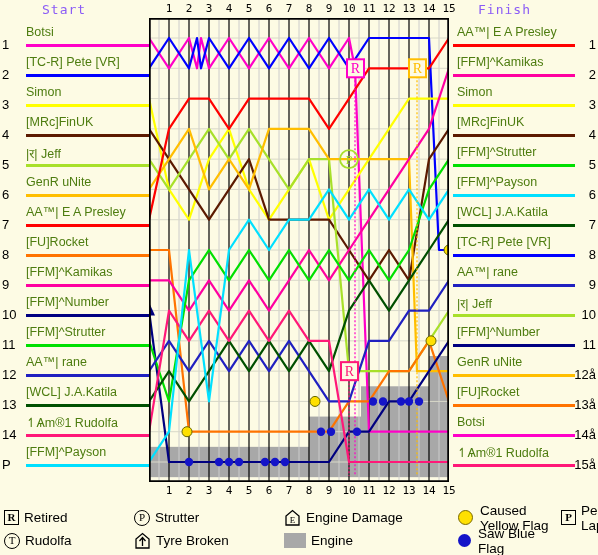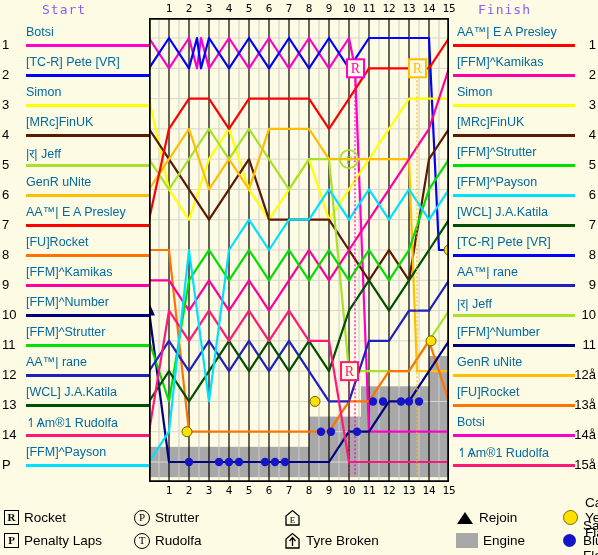--- a/index.html
+++ b/index.html
@@ -26,21 +26,21 @@
 
   .row{position:absolute;left:0;width:149px;height:30px;}
   .pos{
     position:absolute;font-size:13px;color:#000;
     font-family:"Liberation Sans",sans-serif;
     top:12px;
   }
   #left-col .pos{left:2px;text-align:left;width:20px;}
   #right-col .pos{right:2px;text-align:right;width:34px;}
   .nm{
-    position:absolute;font-size:12.5px;color:#0369a1;
+    position:absolute;font-size:12.5px;color:#4d7c0f;
     white-space:nowrap;top:0px;
   }
   #left-col .nm{left:26px;}
   #right-col .nm{left:8px;}
   .rule{position:absolute;height:2.5px;top:19px;}
   #left-col .rule{left:26px;right:0;}
   #right-col .rule{left:4px;width:122px;}
 
   
   #plot{position:absolute;left:149px;top:18px;width:300px;height:464px;}
@@ -385,35 +385,32 @@
       <g>
         <circle cx="200" cy="141.14285714285714" r="9" fill="none" stroke="#a8e02a" stroke-width="1.8"></circle>
         <text x="200" y="146.14285714285714" text-anchor="middle" font-size="13" font-family="&quot;Liberation Serif&quot;, serif" fill="#a8e02a">P</text>
       </g>
       <rect x="0.5" y="0.5" width="299" height="463" fill="none" stroke="#000" stroke-width="2.5"></rect>
     </svg>
 
   <div id="legend" style="grid-template-columns: 130px 150px 172px 105px 1fr;">
       <div class="lg">
         <div class="gbox">R</div>
-        <span>Rocket</span>
+        <span>Retired</span>
       </div>
       <div class="lg">
         <div class="gcirc">P</div>
         <span>Strutter</span>
       </div>
       <div class="lg">
         <svg class="gsvg" viewBox="0 0 17 17">
           <path d="M2 16 L2 7 L8.5 1.5 L15 7 L15 16 Z" fill="none" stroke="#000" stroke-width="1.3"></path>
           <text x="8.5" y="14" text-anchor="middle" font-size="9" font-family="&quot;Liberation Serif&quot;, serif" fill="#000">E</text>
         </svg>
-      </div>
-      <div class="lg">
-        <div class="gtri"></div>
-        <span>Rejoin</span>
+        <span>Engine Damage</span>
       </div>
       <div class="lg">
         <div class="gdotY"></div>
         <span>Caused Yellow Flag</span>
       </div>
       <div class="lg">
         <div class="gbox">P</div>
         <span>Penalty Laps</span>
       </div>
       <div class="lg">

